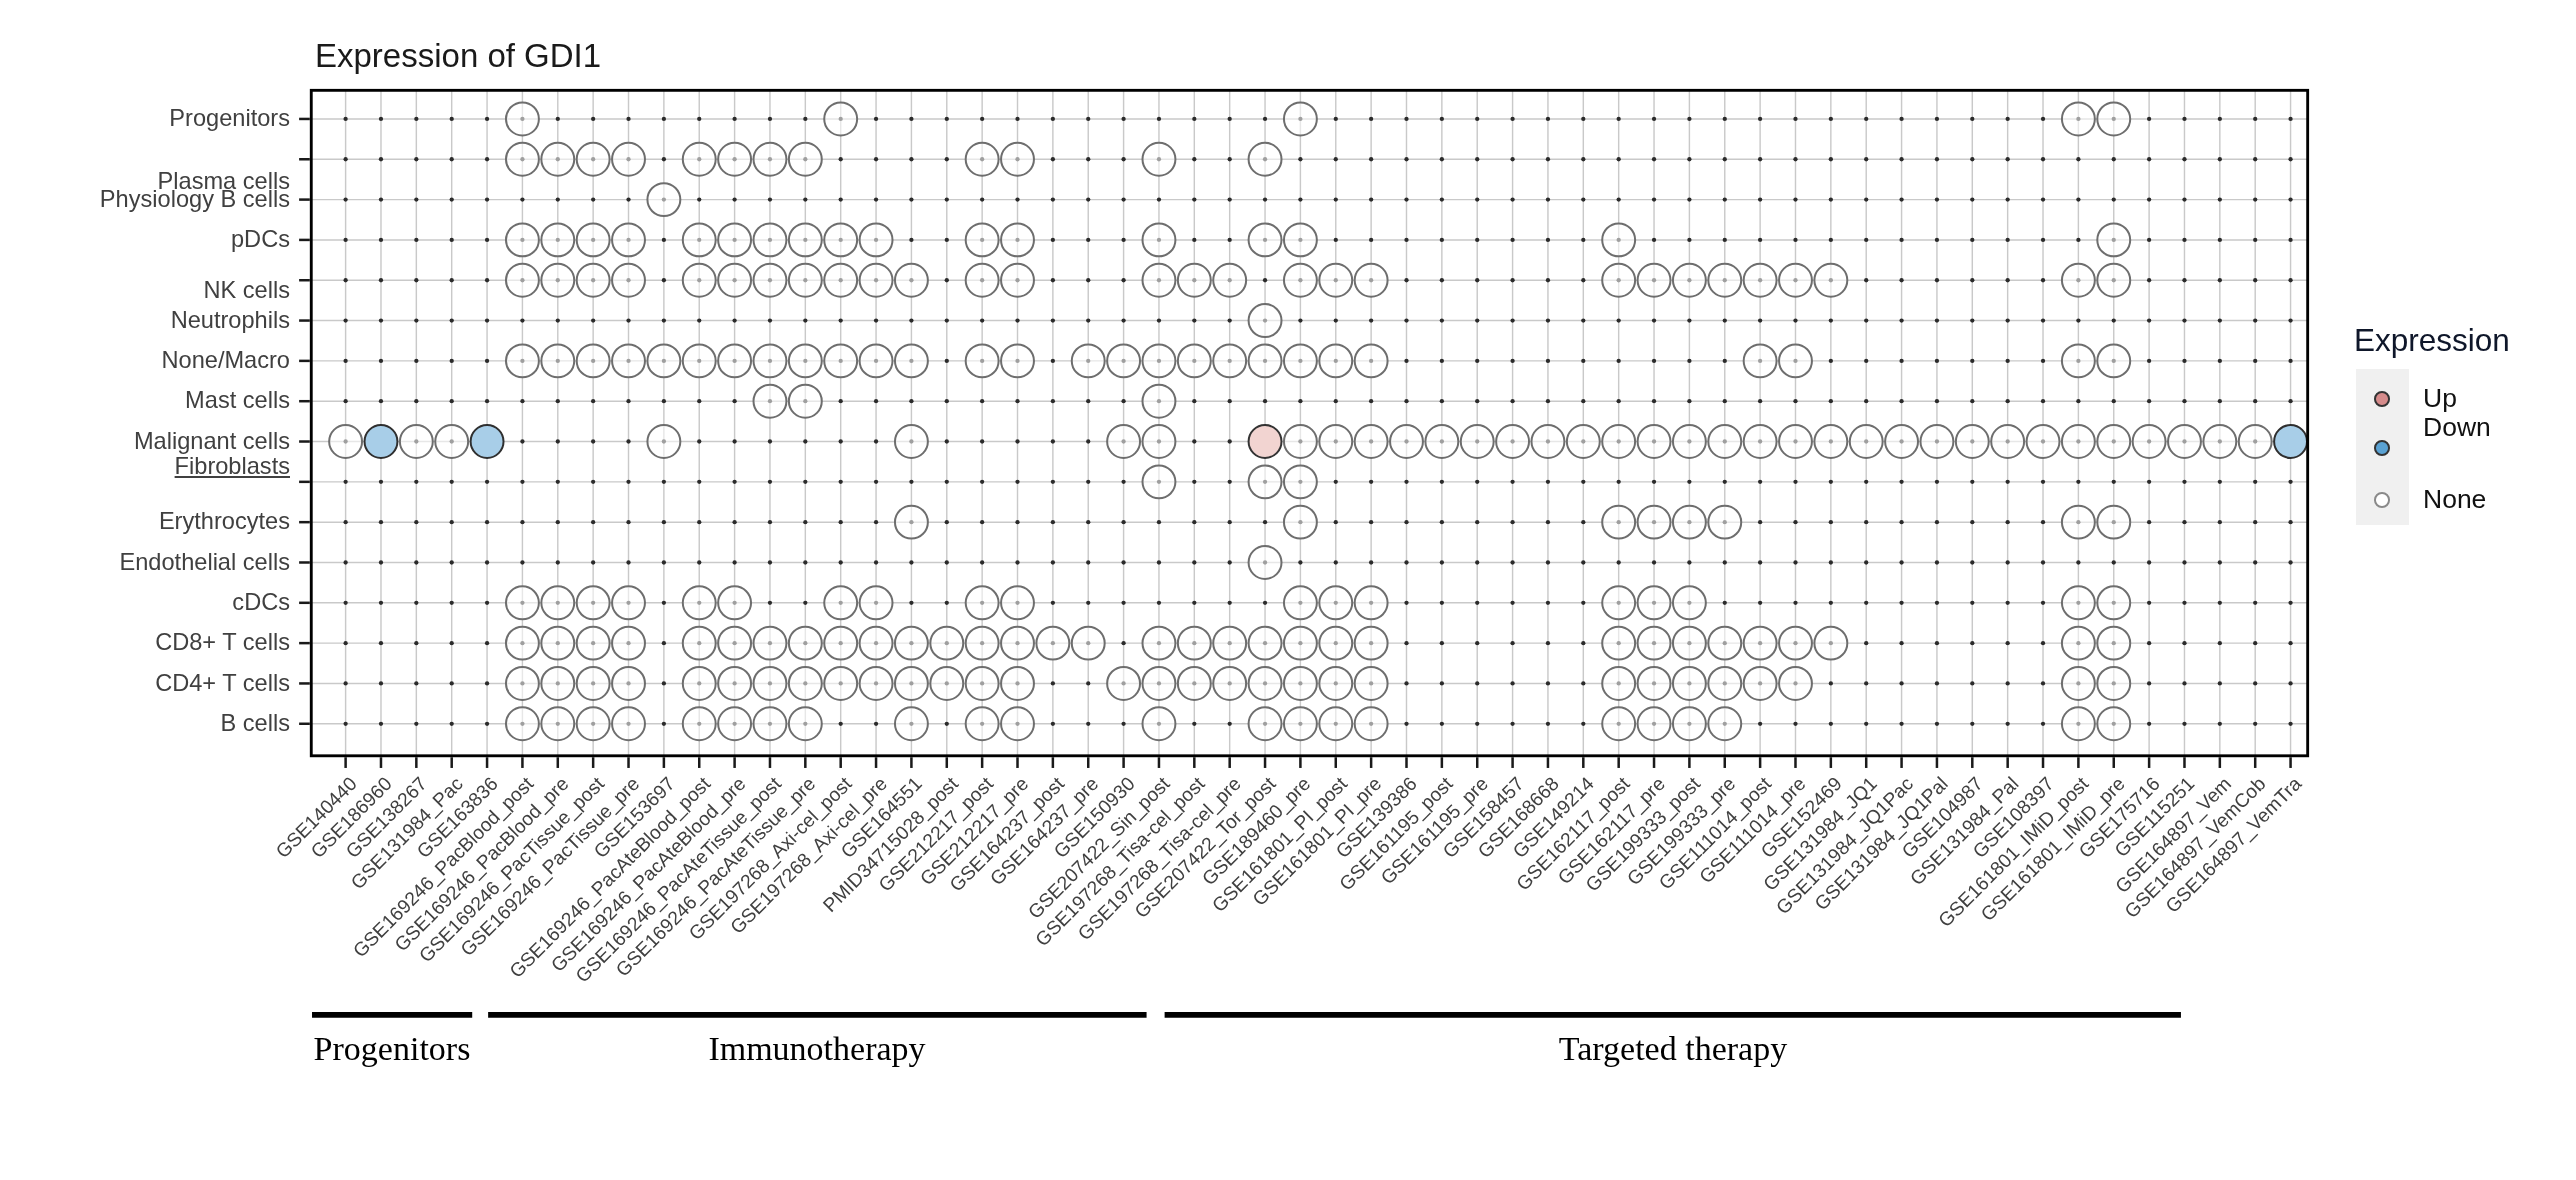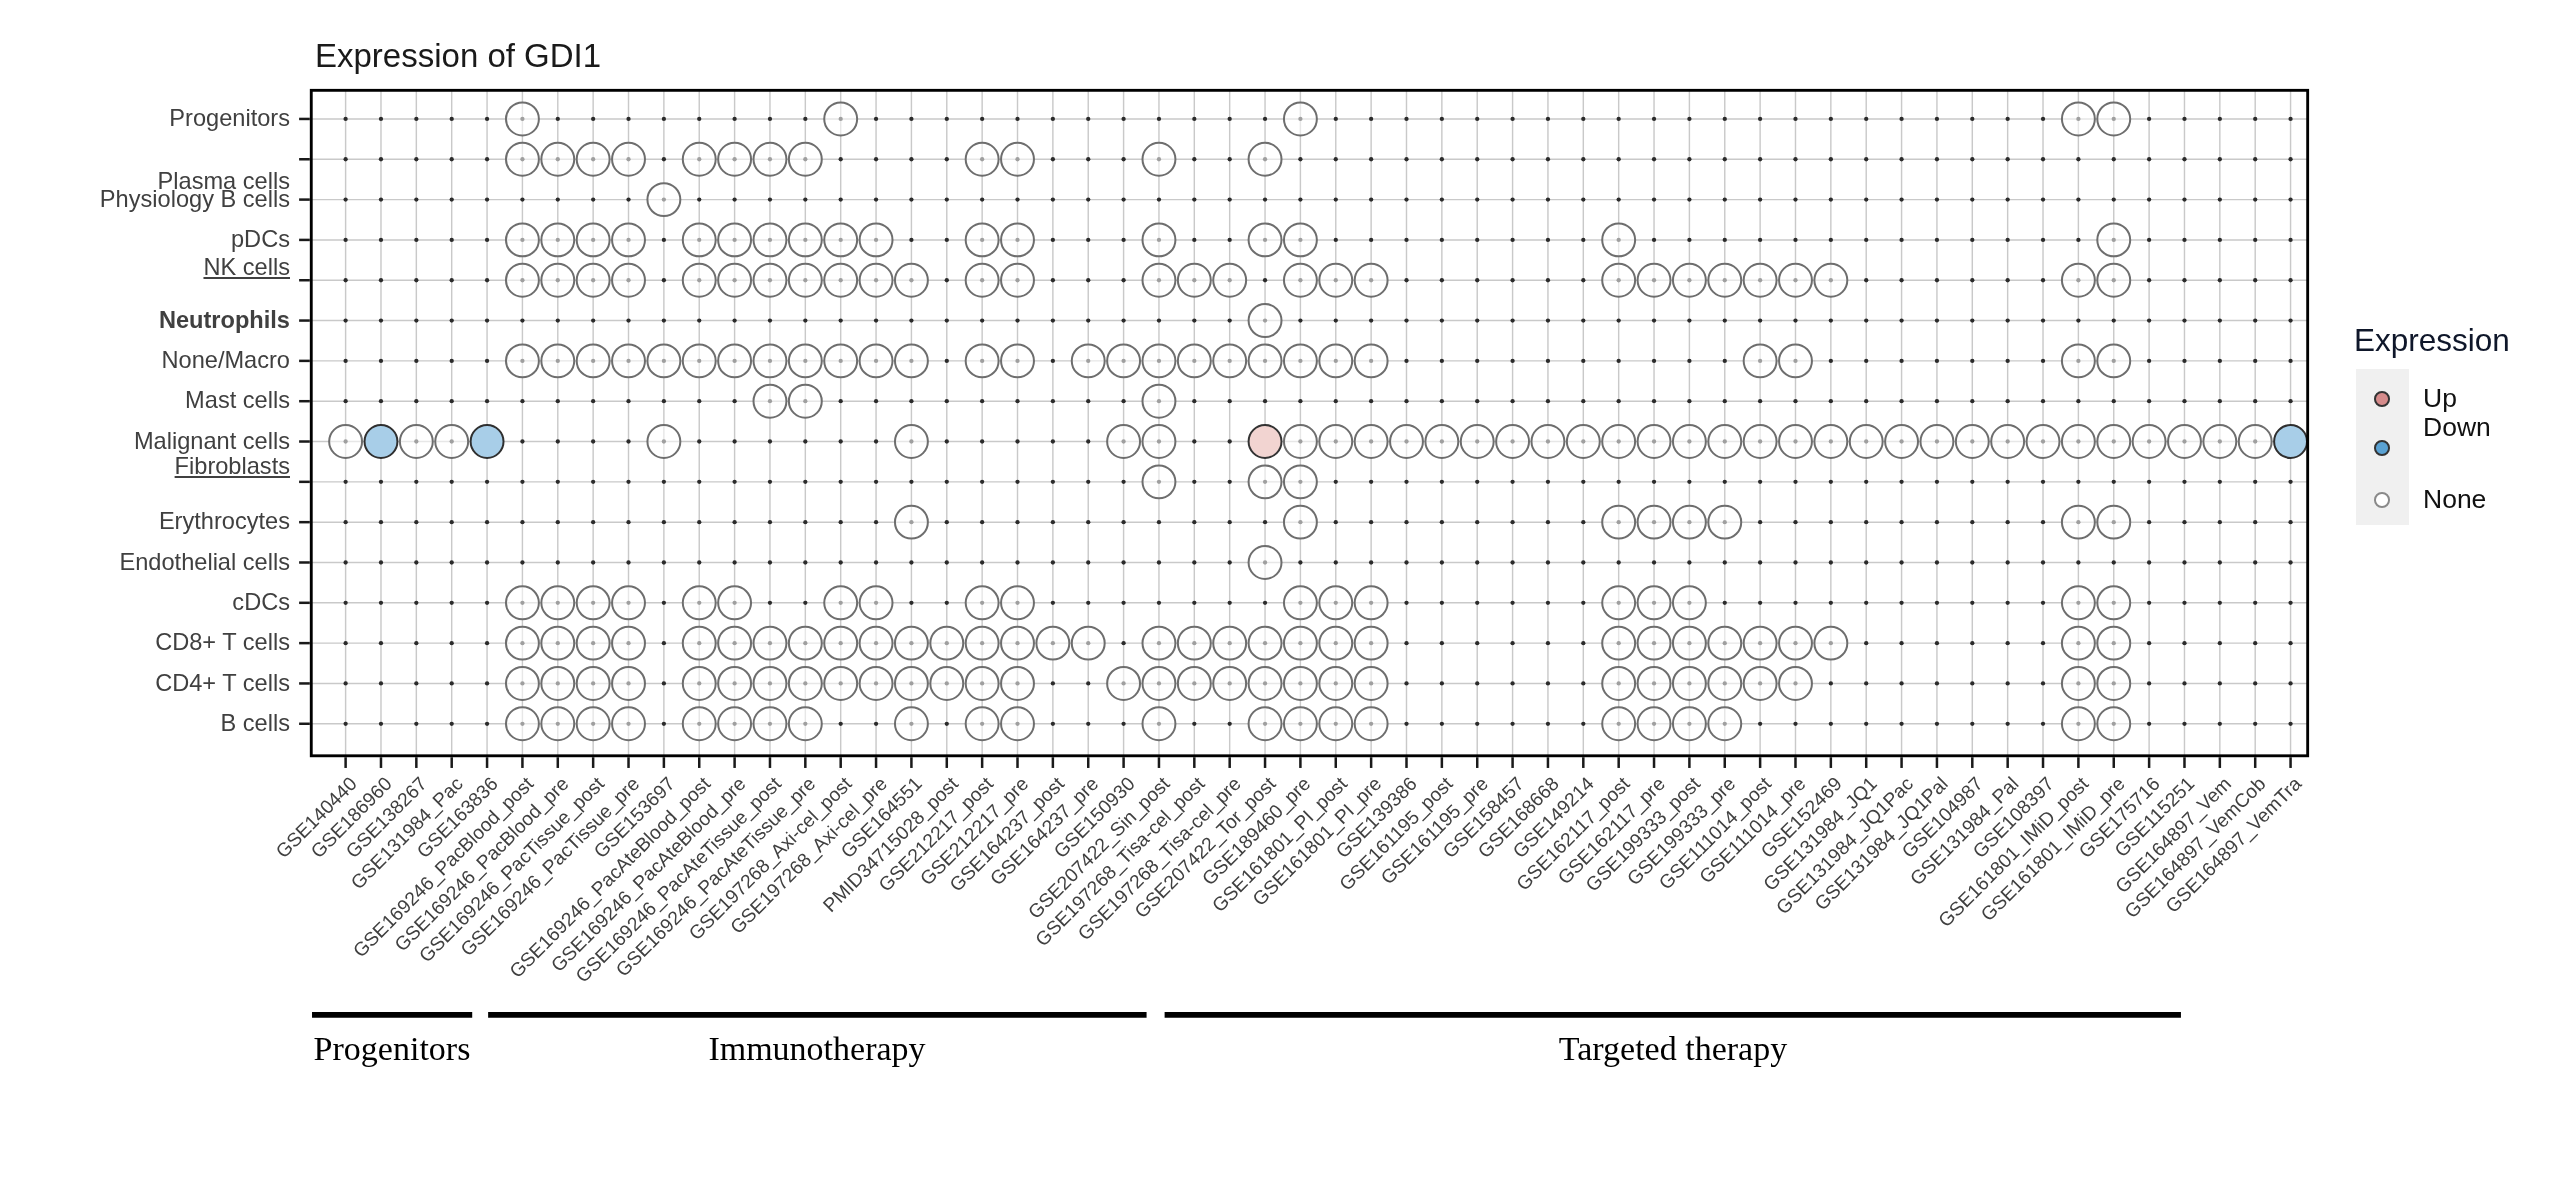--- a/index.html
+++ b/index.html
@@ -1313,22 +1313,22 @@
       <line x1="436.051" y1="1418" x2="659.9236000000001" y2="1418" stroke="#000000" stroke-width="8"></line>
       <line x1="682.1626" y1="1418" x2="1602.363" y2="1418" stroke="#000000" stroke-width="8"></line>
       <line x1="1627.5672" y1="1418" x2="3047.898" y2="1418" stroke="#000000" stroke-width="8"></line>
     </svg>
   <div class="title">Expression of GDI1</div>
   <div id="ylabs">
       <div class="ylab" style="top: 103px; text-align: right;">Progenitors</div>
       <div class="ylab" style="top: 143px; margin-top: 23px;">Plasma cells</div>
       <div class="ylab" style="top: 184px;">Physiology B cells</div>
       <div class="ylab" style="top: 224px;">pDCs</div>
-      <div class="ylab" style="top: 252px; text-decoration: underline;">NK cells</div>
-      <div class="ylab" style="top: 305px; font-weight: bold;">Neutrophils</div>
+      <div class="ylab" style="top: 275px;">NK cells</div>
+      <div class="ylab" style="top: 305px;">Neutrophils</div>
       <div class="ylab" style="top: 345px;">None/Macro</div>
       <div class="ylab" style="top: 385px;">Mast cells</div>
       <div class="ylab" style="top: 426px;">Malignant cells</div>
       <div class="ylab" style="top: 451px; text-decoration: underline;">Fibroblasts</div>
       <div class="ylab" style="top: 506px;">Erythrocytes</div>
       <div class="ylab" style="top: 547px;">Endothelial cells</div>
       <div class="ylab" style="top: 587px;">cDCs</div>
       <div class="ylab" style="top: 627px;">CD8+ T cells</div>
       <div class="ylab" style="top: 668px;">CD4+ T cells</div>
       <div class="ylab" style="top: 708px;">B cells</div>

